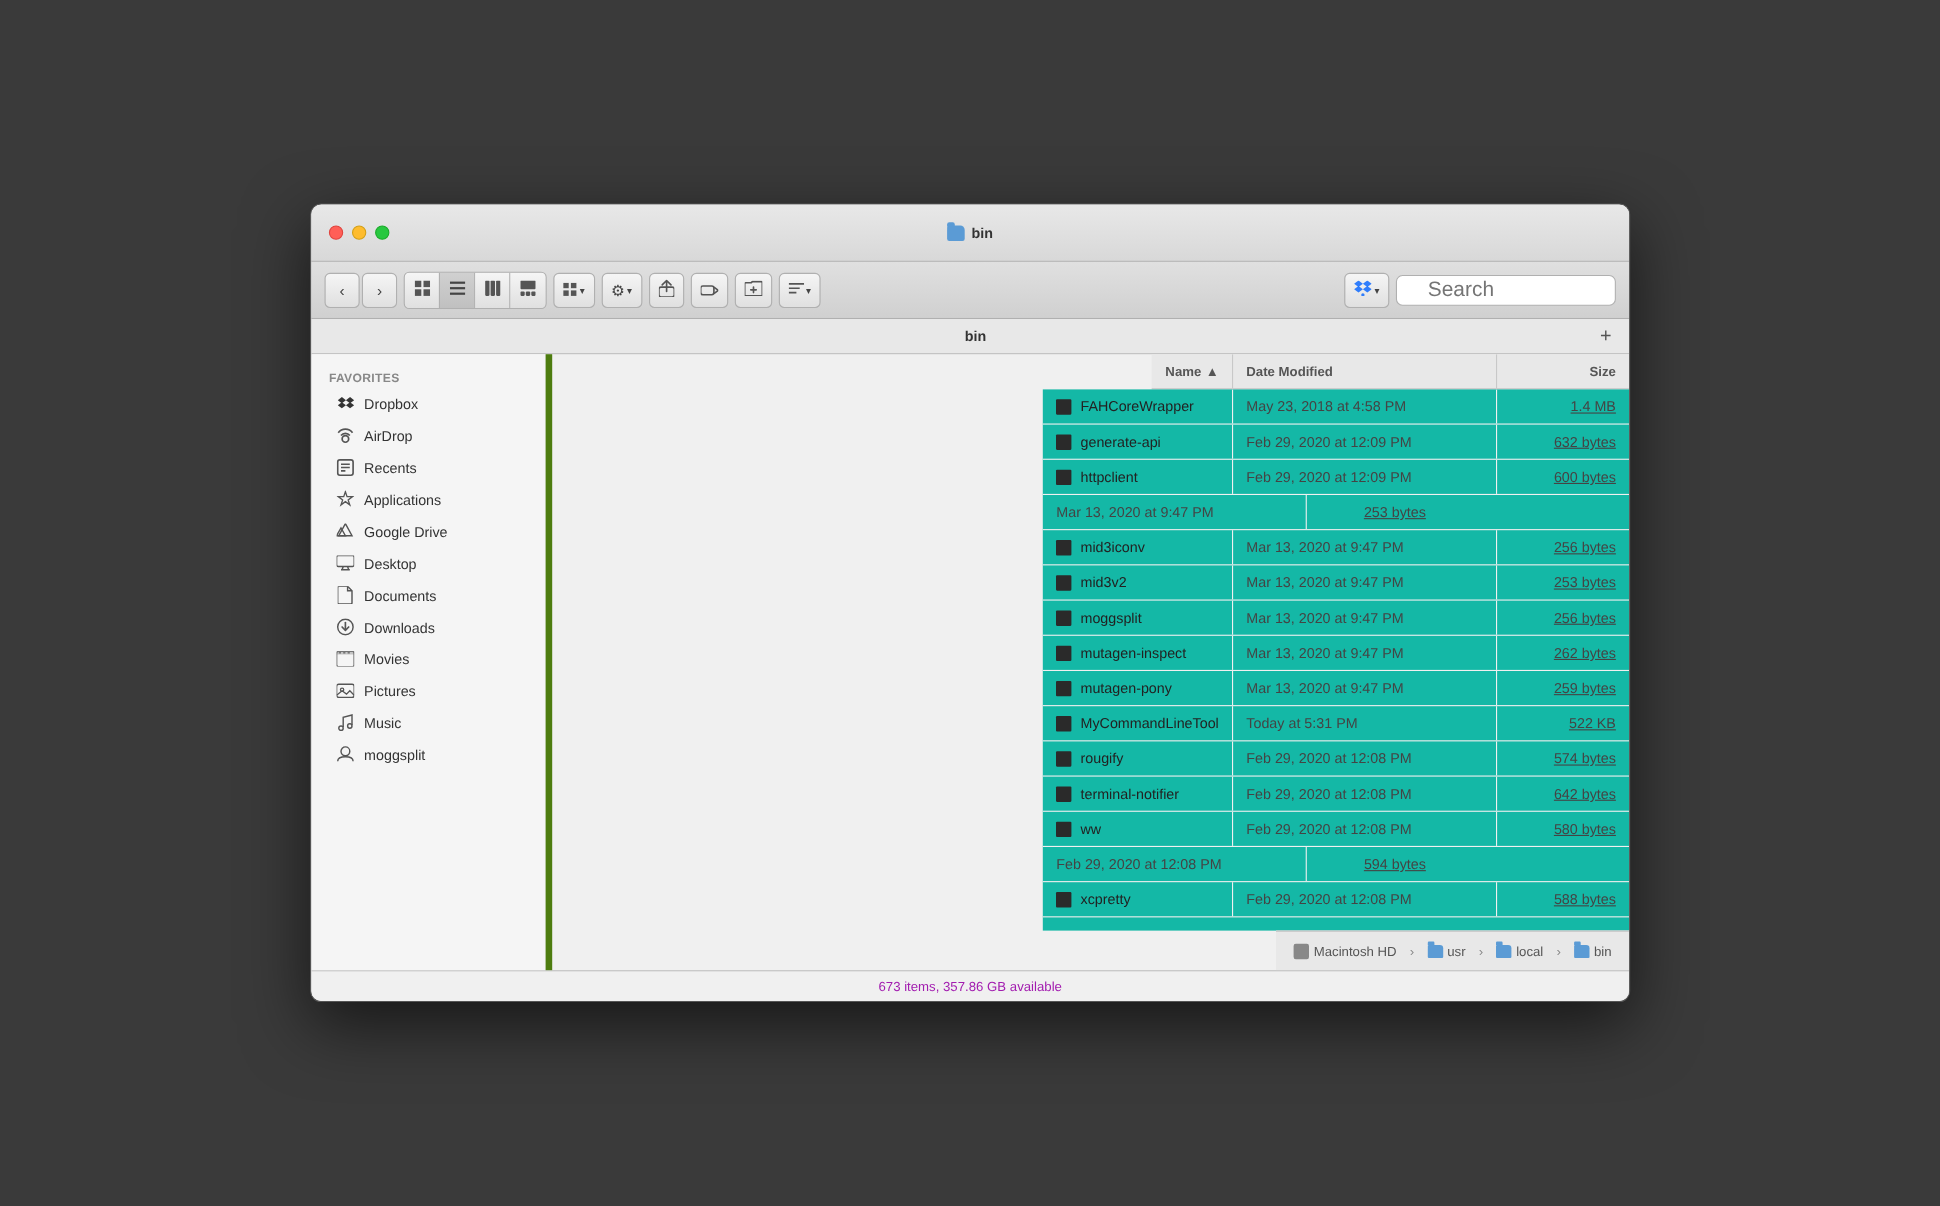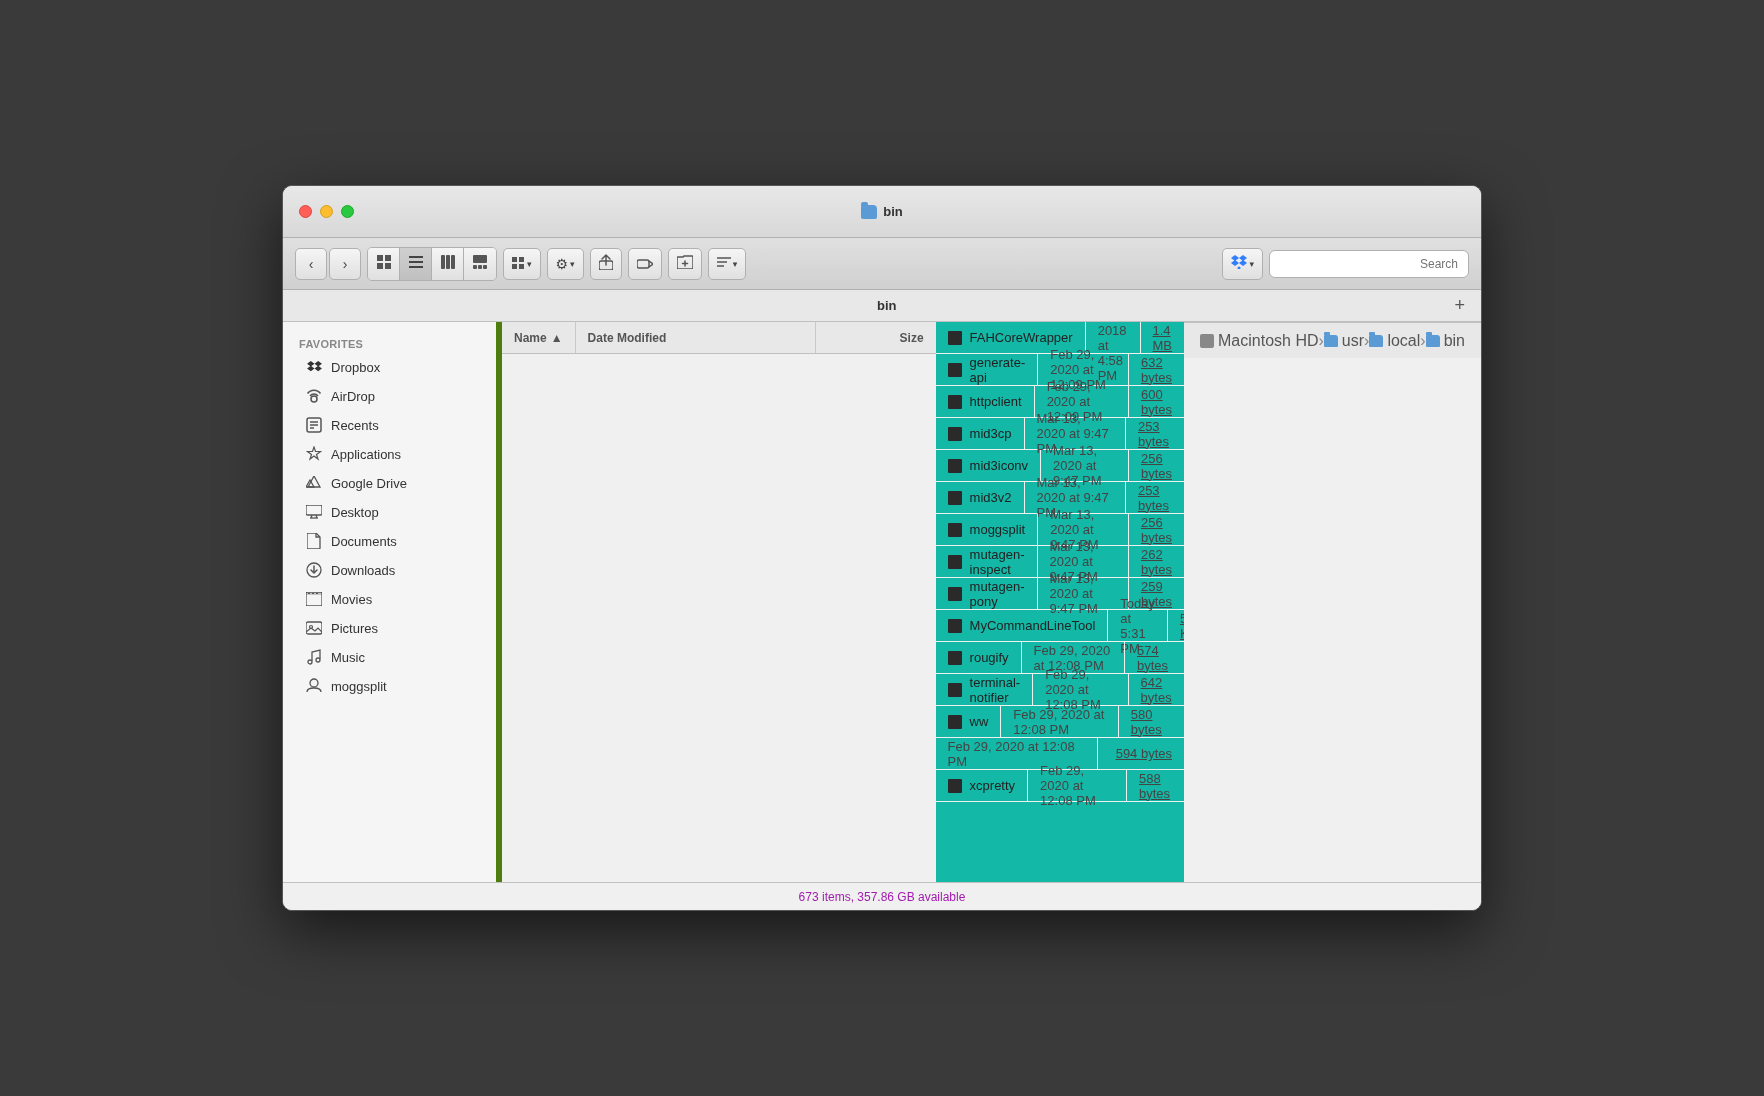--- a/index.html
+++ b/index.html
@@ -110,27 +110,26 @@
       justify-content: center;
     }
     .view-btn:last-child { border-right: none; }
     .view-btn.active { background: linear-gradient(to bottom, #d0d0d0, #c0c0c0); }
     .toolbar-spacer { flex: 1; }
     .search-box {
       background: white;
       border: 1px solid #b0b0b0;
       border-radius: 6px;
       padding: 4px 10px 4px 28px;
-      font-size: 12px;
+      font-size: 19px;
       height: 28px;
       width: 200px;
       position: relative;
       outline: none;
       color: #4d7c0f;
-      text-align: right;
     }
     .search-wrapper {
       position: relative;
       display: flex;
       align-items: center;
     }
     .search-icon-inner {
       position: absolute;
       left: 8px;
       color: #888;
@@ -195,21 +194,23 @@
       display: flex;
       align-items: center;
       justify-content: center;
       font-size: 15px;
       flex-shrink: 0;
       color: #555;
     }
     .main-content {
       flex: 1;
       display: flex;
+      flex-direction: column;
       overflow: hidden;
+      align-items: flex-end;
     }
     .column-headers {
       display: flex;
       align-items: center;
       background: #e8e8e8;
       border-bottom: 1px solid #c0c0c0;
       height: 32px;
       padding: 0;
     }
     .col-header {
@@ -272,23 +273,23 @@
       display: flex;
       align-items: center;
       justify-content: center;
     }
     .breadcrumb-bar {
       background: #e8e8e8;
       height: 36px;
       display: flex;
       align-items: center;
       padding: 0 16px;
-      gap: 0;
+      gap: 12px;
       border-top: 1px solid #c0c0c0;
-      font-size: 16px;
+      font-size: 12px;
       color: #555;
     }
     .breadcrumb-item {
       display: flex;
       align-items: center;
       gap: 4px;
     }
     .breadcrumb-sep { color: #888; }
     .breadcrumb-folder {
       display: flex;
@@ -658,24 +659,20 @@
     </div>
           <div class="file-row">
       <div class="file-cell file-name-cell">
         <div class="file-icon"></div>
         <span>httpclient</span>
       </div>
       <div class="file-cell file-date-cell">Feb 29, 2020 at 12:09 PM</div>
       <div class="file-cell file-size-cell">600 bytes</div>
     </div>
           <div class="file-row">
-      <div class="file-cell file-name-cell">
-        <div class="file-icon"></div>
-        <span>mid3cp</span>
-      </div>
       <div class="file-cell file-date-cell">Mar 13, 2020 at 9:47 PM</div>
       <div class="file-cell file-size-cell">253 bytes</div>
     </div>
           <div class="file-row">
       <div class="file-cell file-name-cell">
         <div class="file-icon"></div>
         <span>mid3iconv</span>
       </div>
       <div class="file-cell file-date-cell">Mar 13, 2020 at 9:47 PM</div>
       <div class="file-cell file-size-cell">256 bytes</div>

